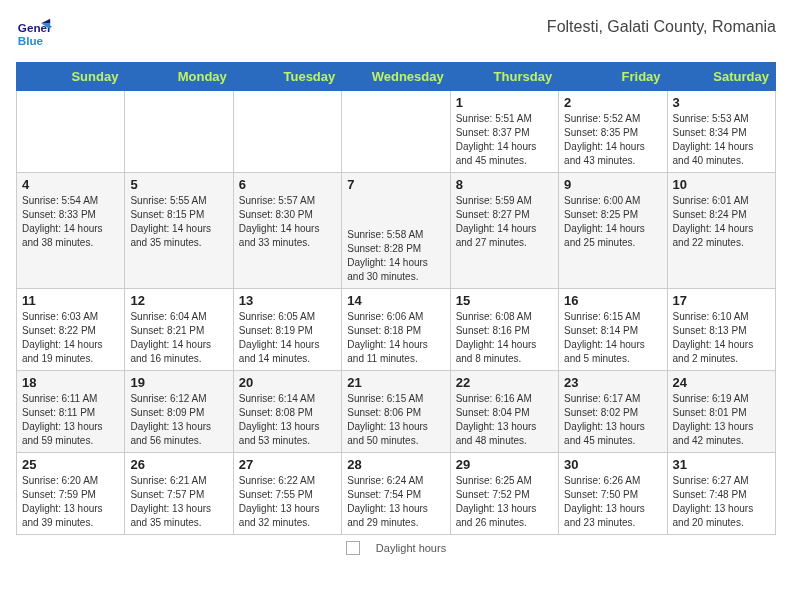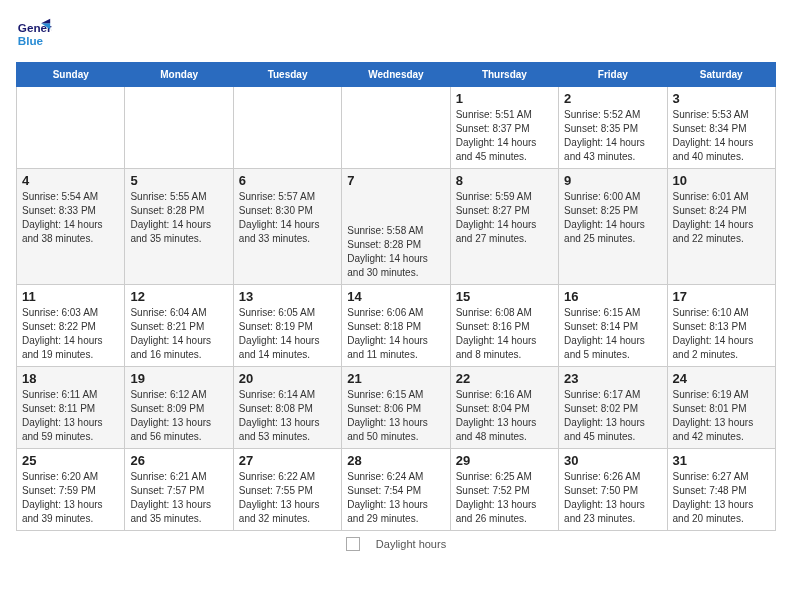--- a/index.html
+++ b/index.html
@@ -38,24 +38,24 @@
       color: #444;
       margin-top: 2px;
     }
     .calendar {
       width: 100%;
       border-collapse: collapse;
       font-size: 11px;
     }
     .calendar th {
       background: #2a6bbf;
-      color: #ffffff;
-      text-align: center;
+      color: #bef264;
+      text-align: right;
       padding: 6px 6px;
-      font-size: 10px;
+      font-size: 13px;
       font-weight: bold;
       border: 1px solid #2a6bbf;
     }
     .calendar td {
       border: 1px solid #ccc;
       vertical-align: top;
       padding: 4px 5px;
       width: 107px;
       min-height: 80px;
       background: #fff;
@@ -104,20 +104,21 @@
   <div class="logo">
     <svg class="logo-icon" viewBox="0 0 40 40">
       <rect width="40" height="40" fill="white"></rect>
       <text x="2" y="18" font-size="13" font-weight="bold" fill="#1a1a6e">General</text>
       <text x="2" y="32" font-size="13" font-weight="bold" fill="#2a8cd4">Blue</text>
       <polygon points="28,8 38,15 38,8" fill="#2a8cd4"></polygon>
       <polygon points="28,8 38,8 38,3" fill="#1a1a6e"></polygon>
     </svg>
   </div>
   <div class="title-area">
+    <div class="subtitle">Foltesti, Galati County, Romania</div>
   </div>
 </div>
 
 <table class="calendar">
   <thead>
     <tr>
     <th>Sunday</th>
         <th>Monday</th>
         <th>Tuesday</th>
         <th>Wednesday</th>
@@ -158,21 +159,21 @@
         <td>
           <div class="day-number">4</div>
           <div class="day-info" style="white-space: pre-line;">Sunrise: 5:54 AM
 Sunset: 8:33 PM
 Daylight: 14 hours
 and 38 minutes.</div>
         </td>
         <td>
           <div class="day-number">5</div>
           <div class="day-info" style="white-space: pre-line;">Sunrise: 5:55 AM
-Sunset: 8:28 PM
+Sunset: 8:15 PM
 Daylight: 14 hours
 and 35 minutes.</div>
         </td>
         <td>
           <div class="day-number">6</div>
           <div class="day-info" style="white-space: pre-line;">Sunrise: 5:57 AM
 Sunset: 8:30 PM
 Daylight: 14 hours
 and 33 minutes.</div>
         </td>

